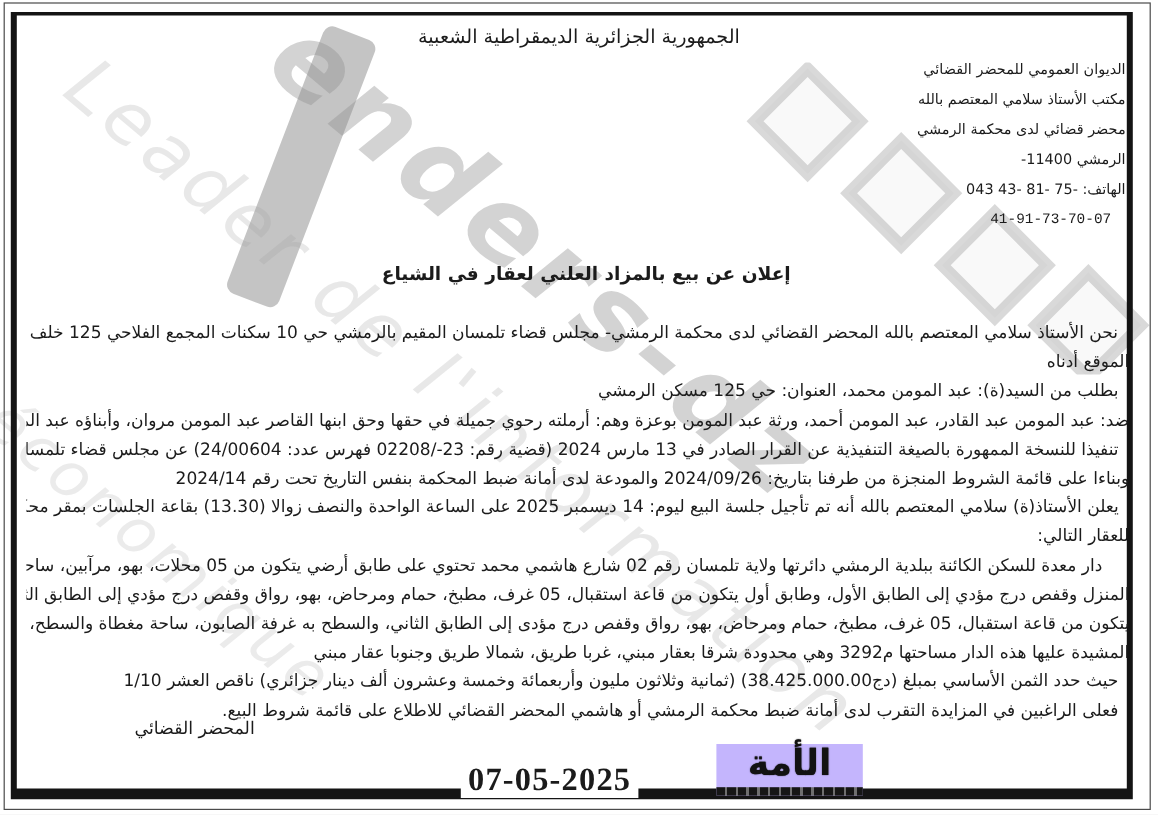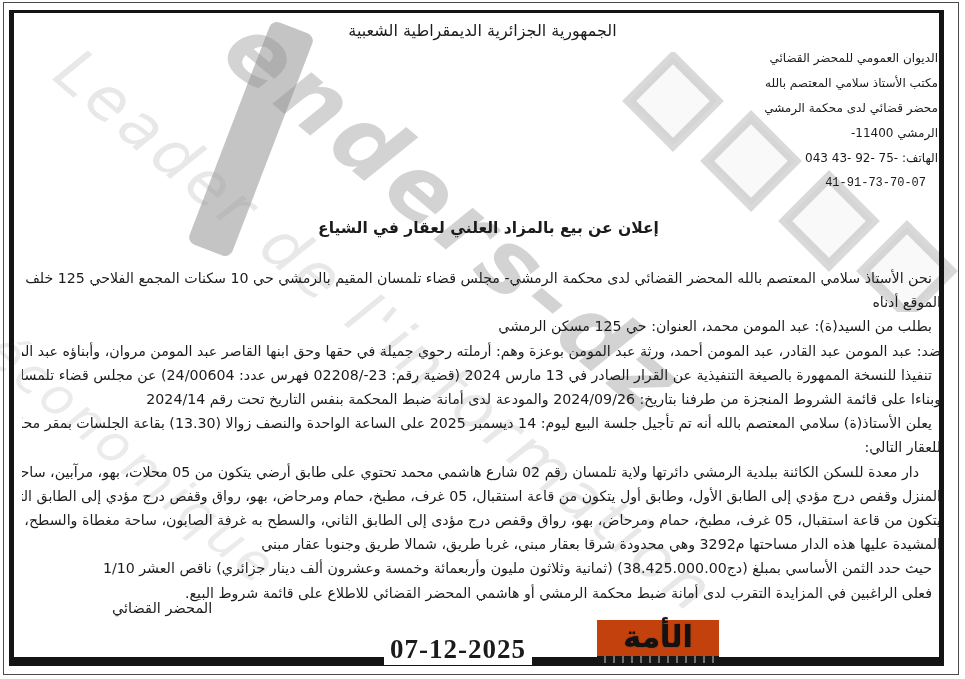--- a/index.html
+++ b/index.html
@@ -62,21 +62,21 @@
   .indent-s{padding-right:9px;}
   .indent-m{padding-right:22px;}
   .officer{position:absolute;left:112px;top:600px;font-size:14.5px;}
   .date{
     position:absolute;left:384px;top:634px;direction:ltr;
     font-family:"Liberation Serif",serif;font-weight:bold;font-size:27px;
     letter-spacing:1px;background:#fff;padding:0 6px;z-index:3;
   }
   .logo{
     position:absolute;left:597px;top:620px;width:122px;text-align:center;z-index:3;
-    background:#c2410c;
+    background:#c4b5fd;
   }
   .logo-text{
     font-weight:bold;font-size:30px;line-height:33px;letter-spacing:-1px;color:#121212;
     text-shadow:0 0 1px #121212;
   }
   .logo-tagline{
     height:7px;margin-top:3px;
     background:repeating-linear-gradient(90deg,#161616 0 7px,#6f6f6f 7px 9px);
   }
 </style>
@@ -103,21 +103,21 @@
 
   <div class="content">
 
     <div class="republic">الجمهورية الجزائرية الديمقراطية الشعبية</div>
 
     <div class="office">
       <div>الديوان العمومي للمحضر القضائي</div>
       <div>مكتب الأستاذ سلامي المعتصم بالله</div>
       <div>محضر قضائي لدى محكمة الرمشي</div>
       <div>الرمشي 11400-</div>
-      <div>الهاتف: ⁦043 43- 92- 75-⁩</div>
+      <div>الهاتف: ⁦043 43- 81- 75-⁩</div>
       <div class="shift">41-91-73-70-07</div>
     </div>
 
     <div class="doc-title">إعلان عن بيع بالمزاد العلني لعقار في الشياع</div>
 
     <div class="body-block">
       <div class="line indent-s">نحن الأستاذ سلامي المعتصم بالله المحضر القضائي لدى محكمة الرمشي- مجلس قضاء تلمسان المقيم بالرمشي حي 10 سكنات المجمع الفلاحي 125 خلف المحكمة</div>
       <div class="line">الموقع أدناه</div>
       <div class="line indent-s">بطلب من السيد(ة): عبد المومن محمد، العنوان: حي 125 مسكن الرمشي</div>
       <div class="line">ضد: عبد المومن عبد القادر، عبد المومن أحمد، ورثة عبد المومن بوعزة وهم: أرملته رحوي جميلة في حقها وحق ابنها القاصر عبد المومن مروان، وأبناؤه عبد المومن يوسف،</div>
@@ -128,21 +128,21 @@
       <div class="line indent-m">دار معدة للسكن الكائنة ببلدية الرمشي دائرتها ولاية تلمسان رقم 02 شارع هاشمي محمد تحتوي على طابق أرضي يتكون من 05 محلات، بهو، مرآبين، ساحة، رواق، مدخل</div>
       <div class="line">المنزل وقفص درج مؤدي إلى الطابق الأول، وطابق أول يتكون من قاعة استقبال، 05 غرف، مطبخ، حمام ومرحاض، بهو، رواق وقفص درج مؤدي إلى الطابق الثاني، وطابق ثاني</div>
       <div class="line">يتكون من قاعة استقبال، 05 غرف، مطبخ، حمام ومرحاض، بهو، رواق وقفص درج مؤدى إلى الطابق الثاني، والسطح به غرفة الصابون، ساحة مغطاة والسطح، مجموع الأرض</div>
       <div class="line">المشيدة عليها هذه الدار مساحتها ⁦329م2⁩ وهي محدودة شرقا بعقار مبني، غربا طريق، شمالا طريق وجنوبا عقار مبني</div>
       <div class="line indent-s">حيث حدد الثمن الأساسي بمبلغ ⁦(38.425.000.00دج)⁩ (ثمانية وثلاثون مليون وأربعمائة وخمسة وعشرون ألف دينار جزائري) ناقص العشر 1/10</div>
       <div class="line indent-s">فعلى الراغبين في المزايدة التقرب لدى أمانة ضبط محكمة الرمشي أو هاشمي المحضر القضائي للاطلاع على قائمة شروط البيع.</div>
     </div>
 
     <div class="officer">المحضر القضائي</div>
 
-    <div class="date">07-12-2025</div>
+    <div class="date">07-05-2025</div>
 
     <div class="logo">
       <div class="logo-text">الأمة</div>
       <div class="logo-tagline"></div>
     </div>
 
   </div>
 </div>
 
 </body></html>

